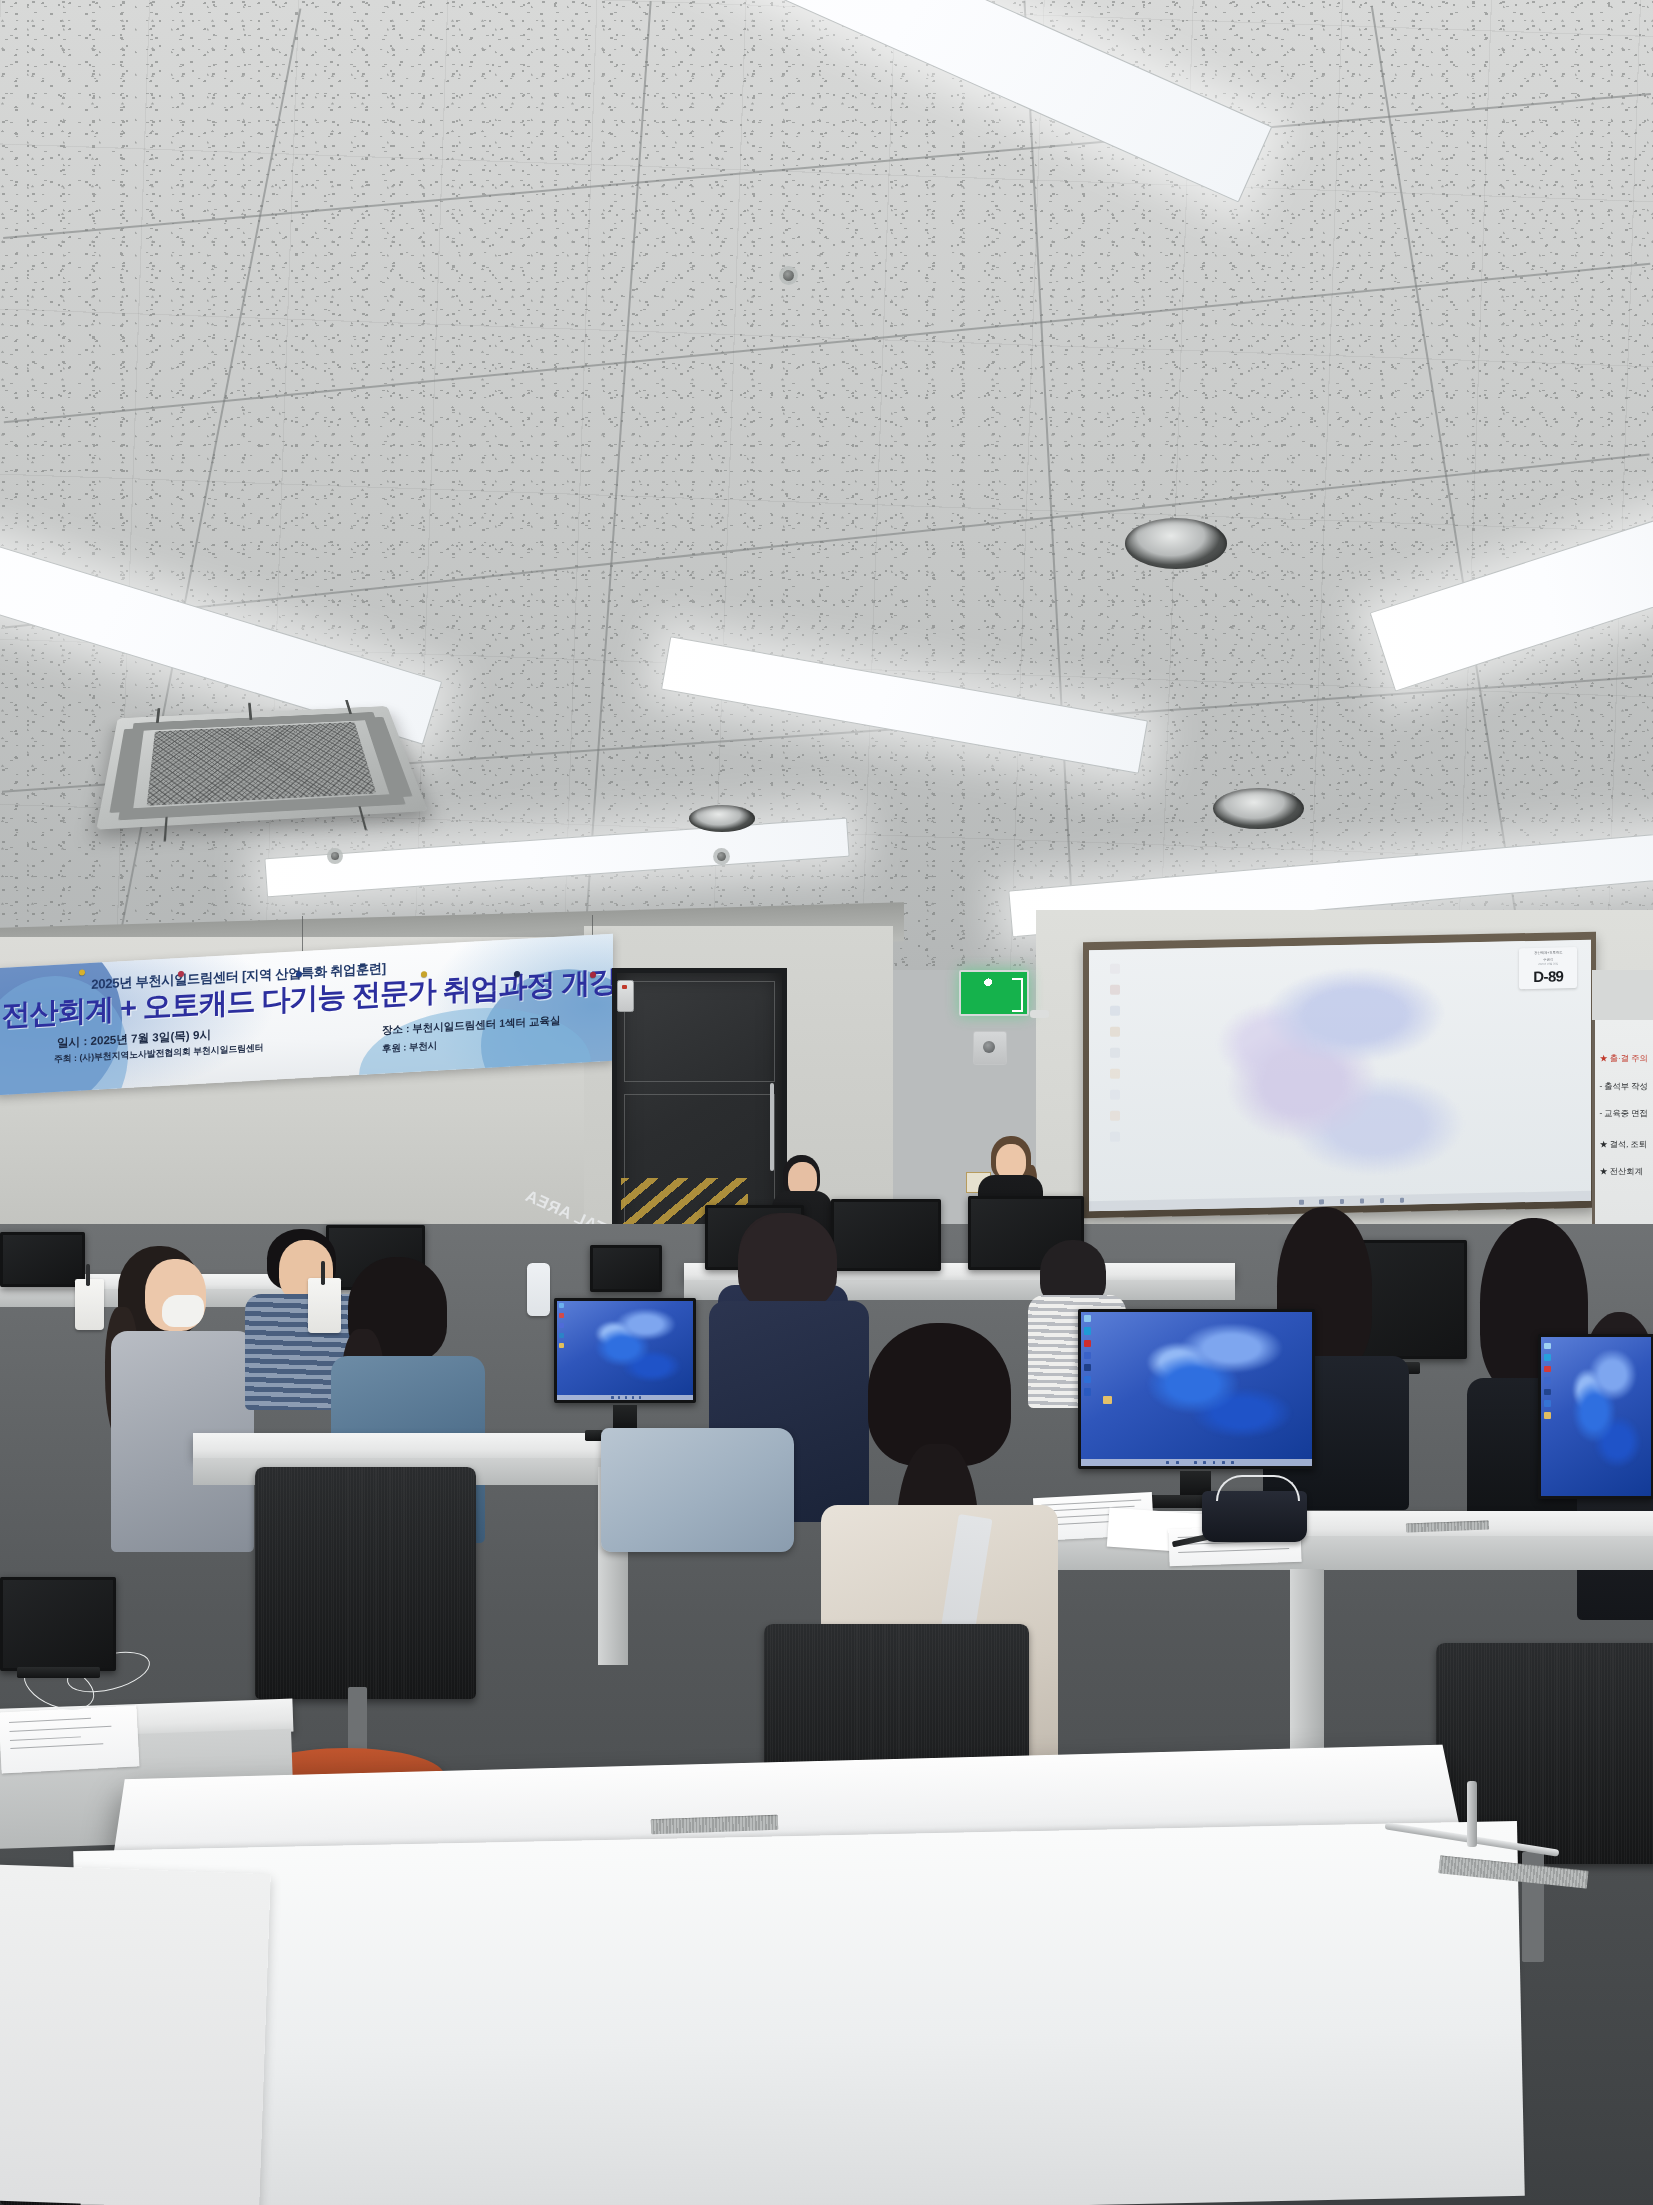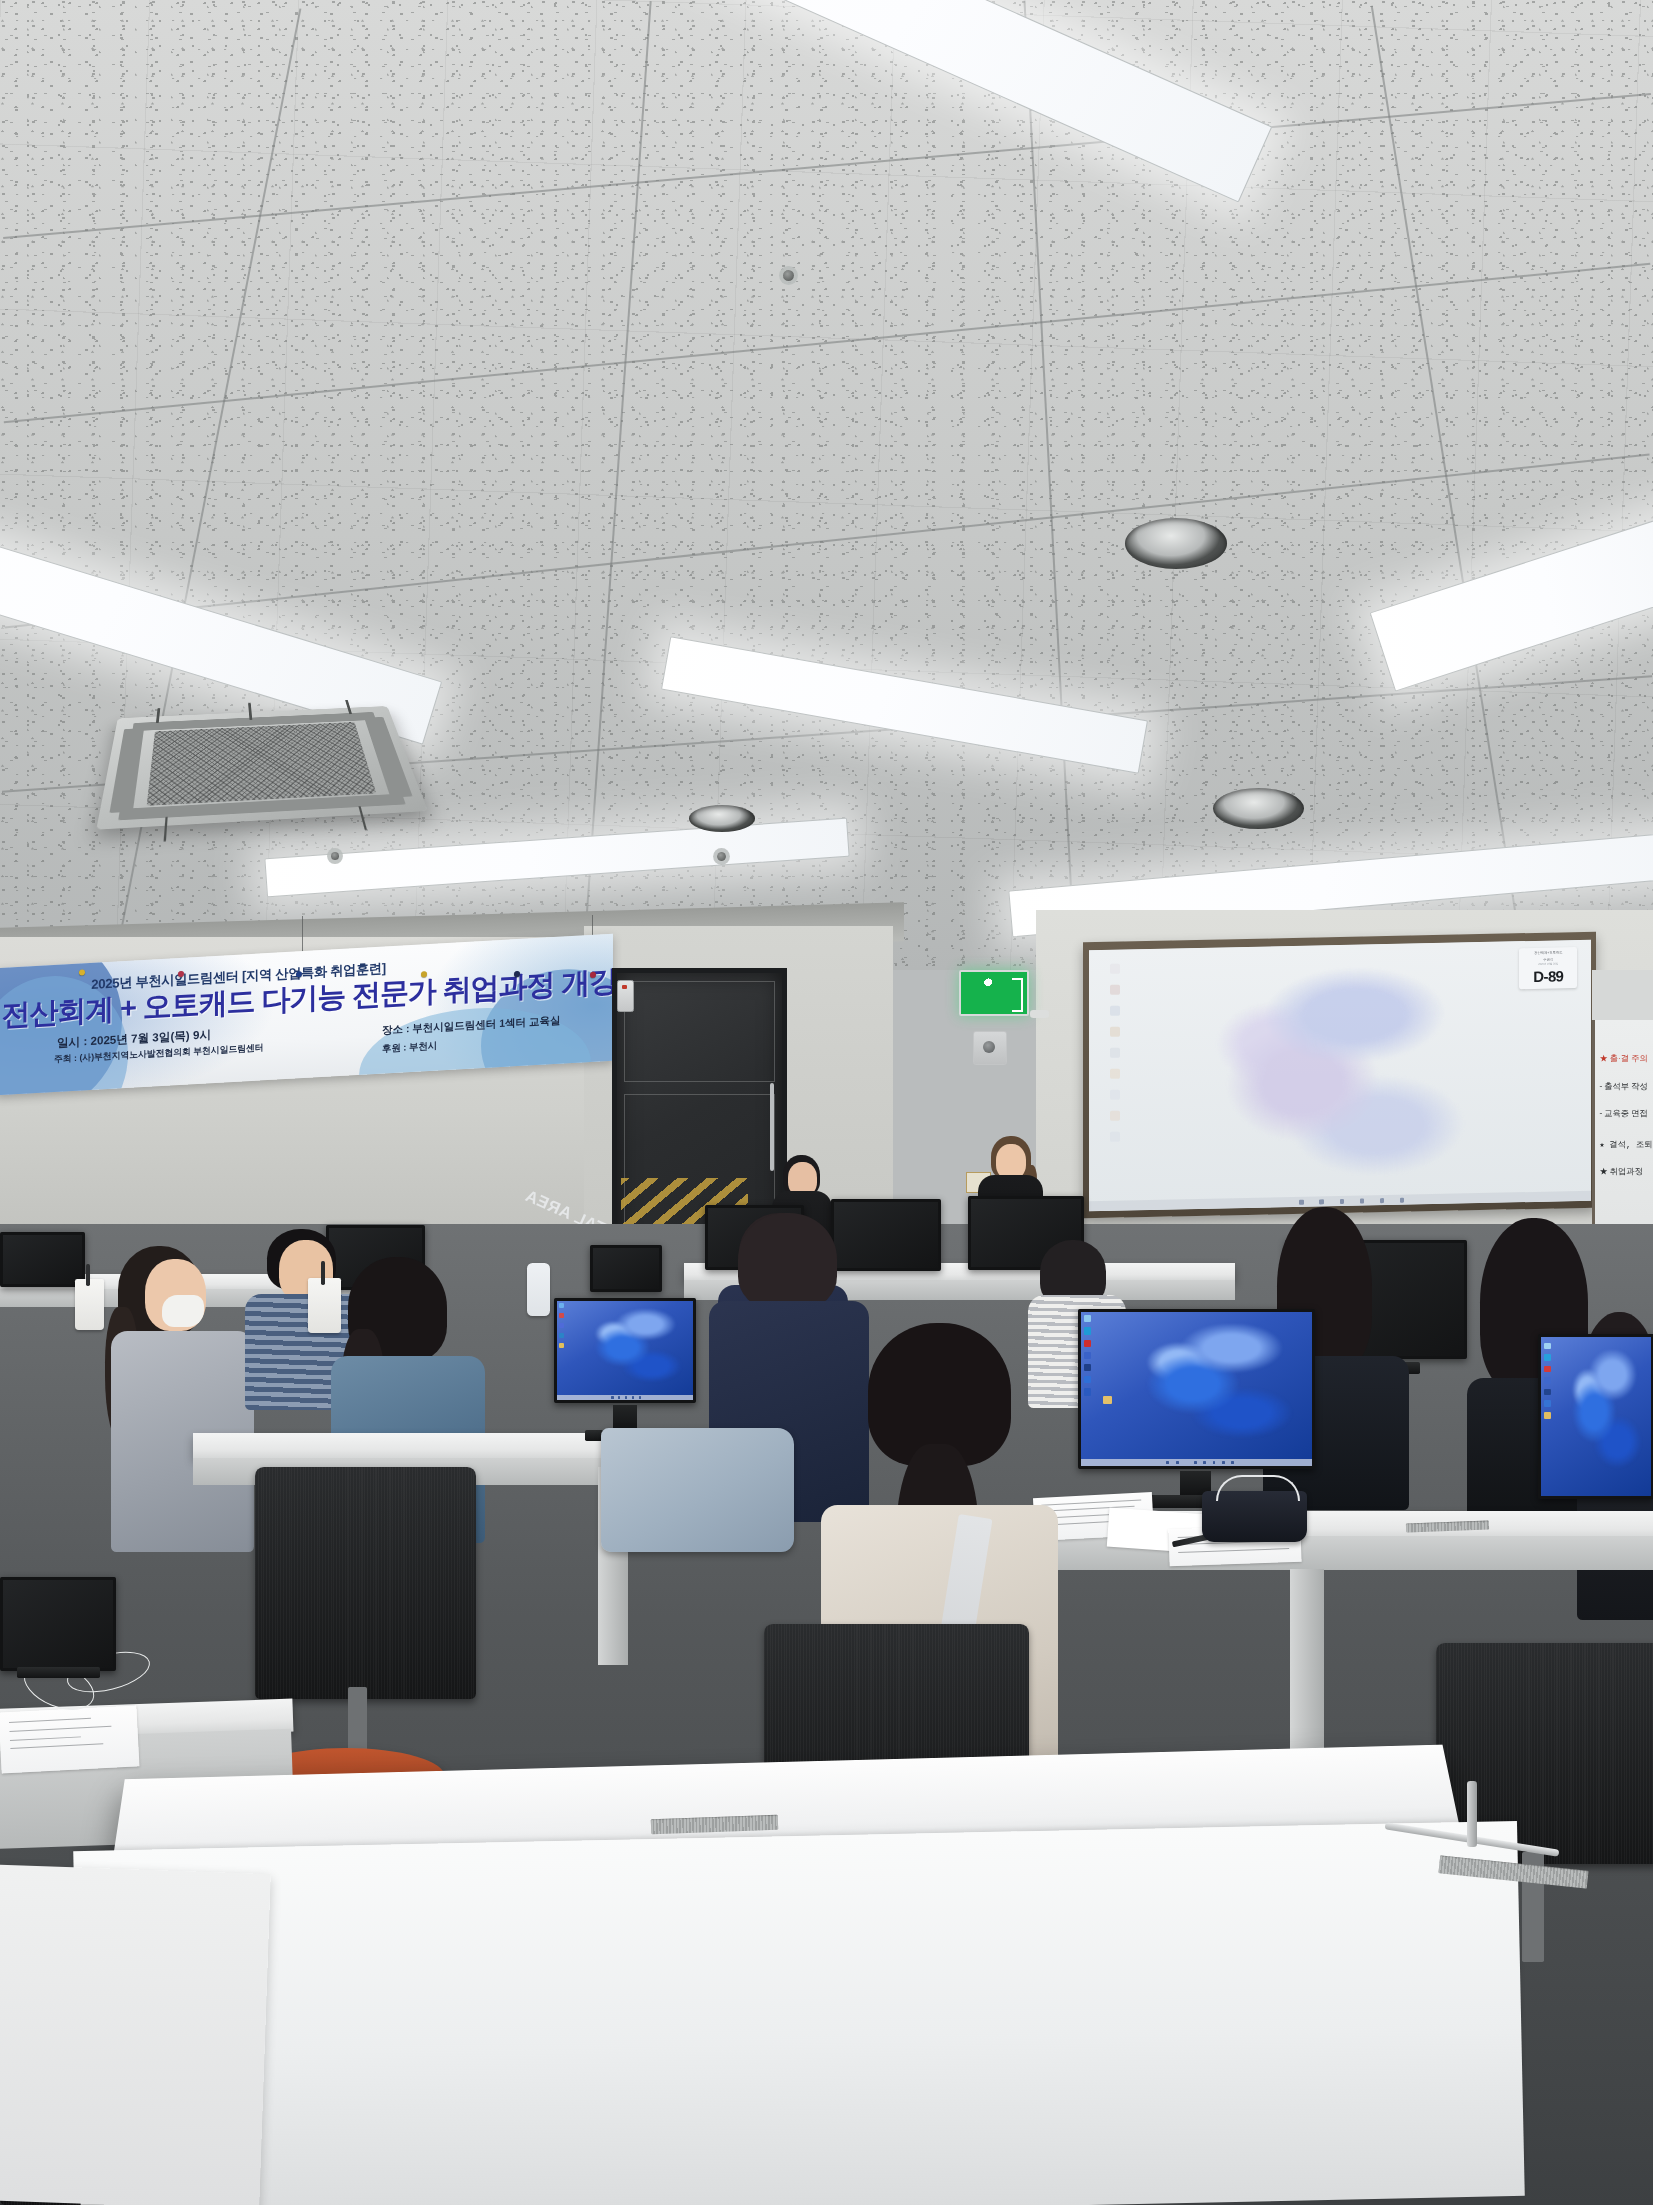--- a/index.html
+++ b/index.html
@@ -336,22 +336,22 @@
         <div class="d">D-89</div>
       </div>
     </div>
   </div>
 
   <div class="wb-top"></div>
   <div class="wb">
     <span class="wline star" style="top:33px;">★ 출·결 주의</span>
     <span class="wline" style="top:61px;">- 출석부 작성</span>
     <span class="wline" style="top:88px;">- 교육중 면접</span>
-    <span class="wline" style="top:119px;font-family:Liberation Mono, monospace;">★ 결석, 조퇴</span>
-    <span class="wline" style="top:146px;">★ 취업과정</span>
+    <span class="wline" style="top:119px;">★ 결석, 조퇴</span>
+    <span class="wline" style="top:146px;">★ 전산회계</span>
   </div>
 
   <div class="floor"></div>
 
   <div class="person" style="left:769px;top:1155px;width:66px;height:138px;">
     <div class="hair" style="left:14.3px;top:0;width:37px;height:41px;background:#1b1a1c;"></div>
     <div class="head" style="left:19px;top:6.6px;width:29px;height:34px;background:#e6bfa3;"></div>
     <div class="body" style="left:3.3px;top:36px;width:60px;height:99px;background:linear-gradient(#1d1e20,#111213);"></div>
   </div>
 

